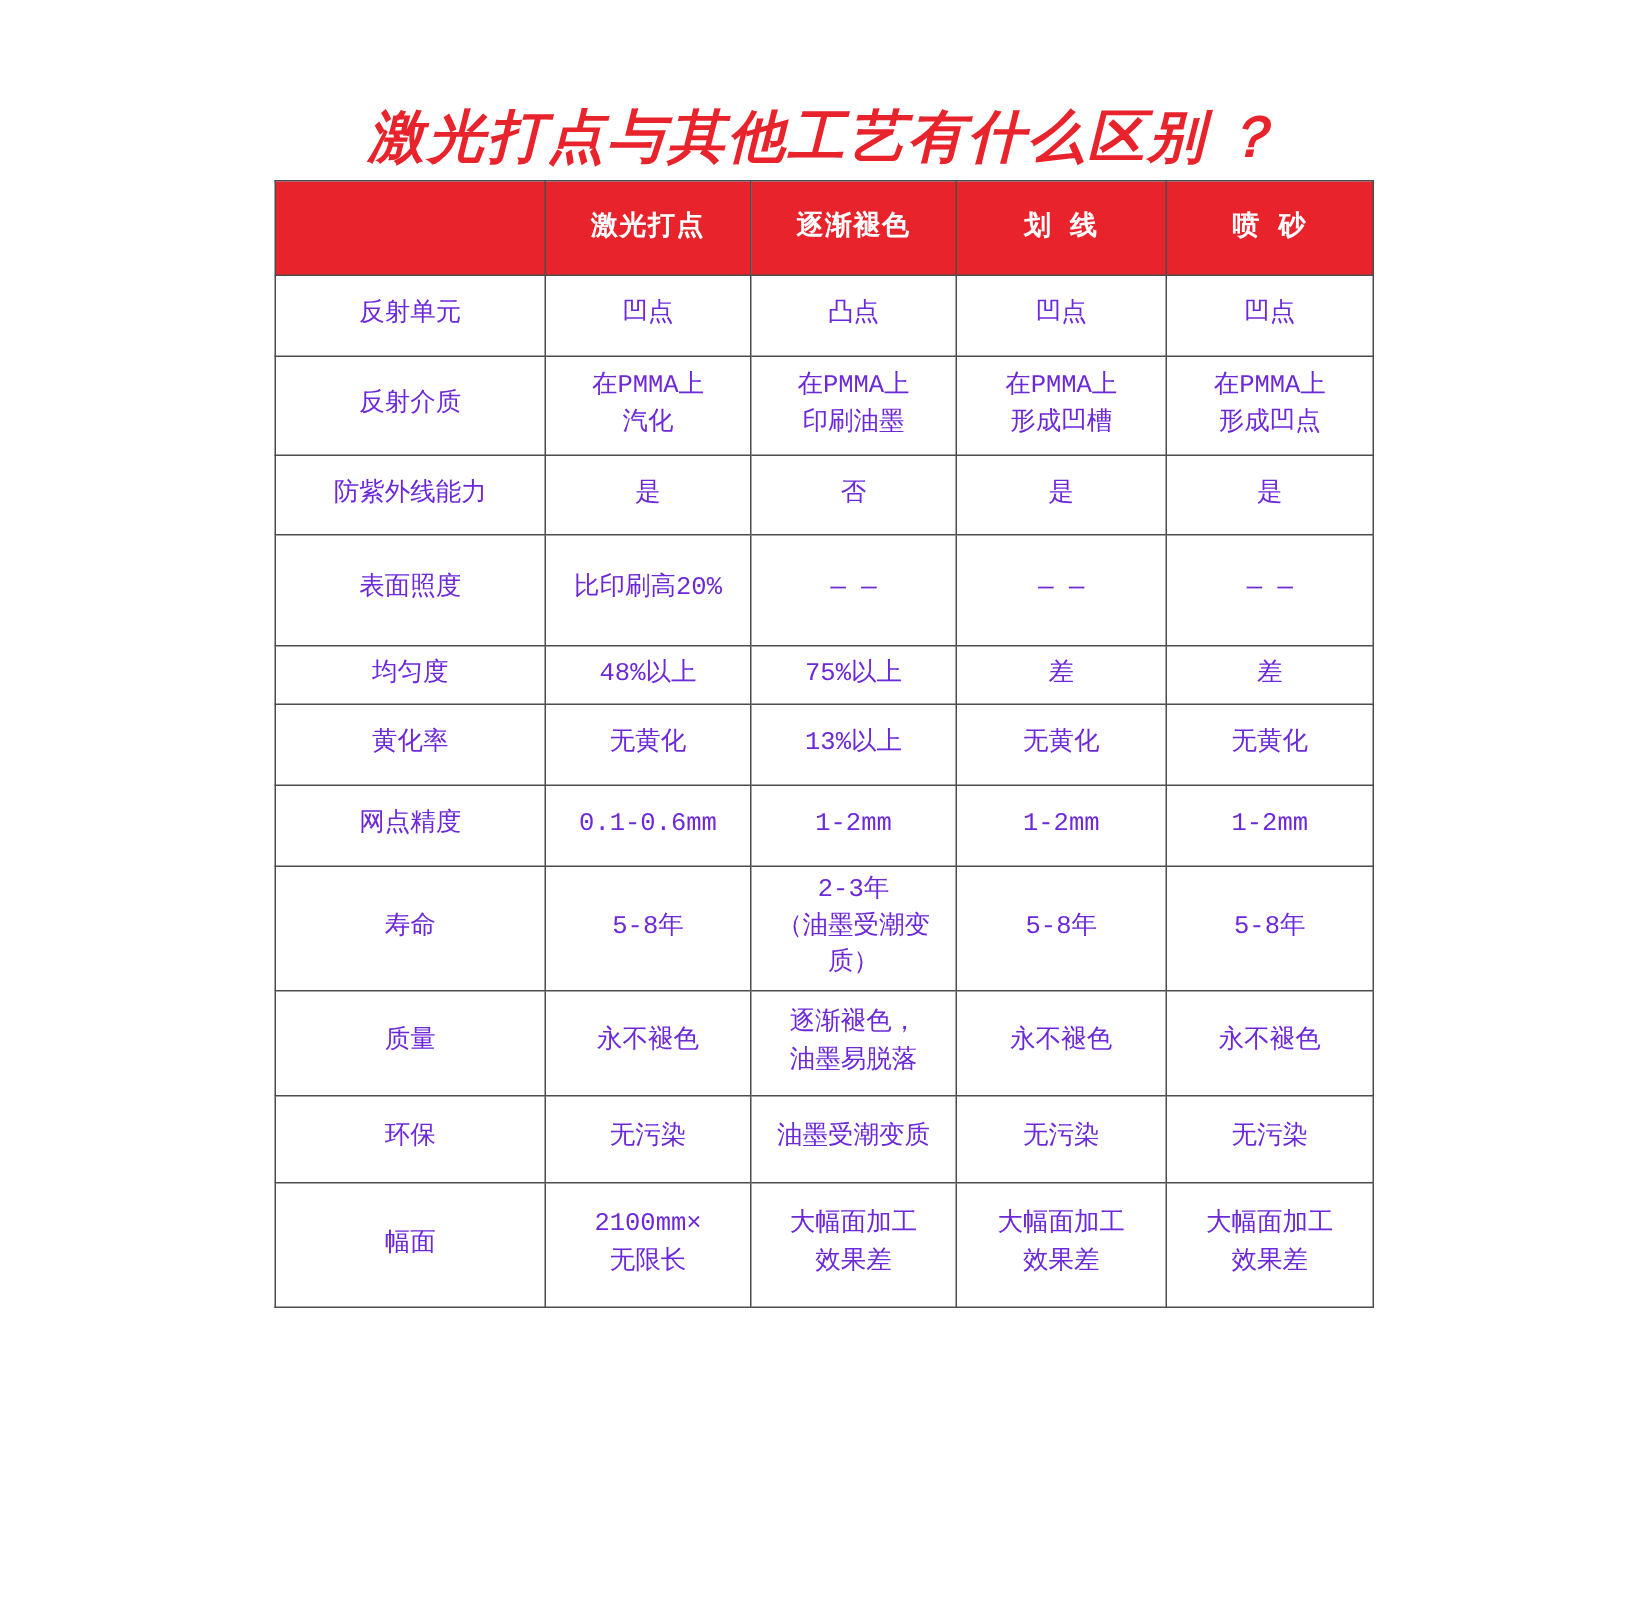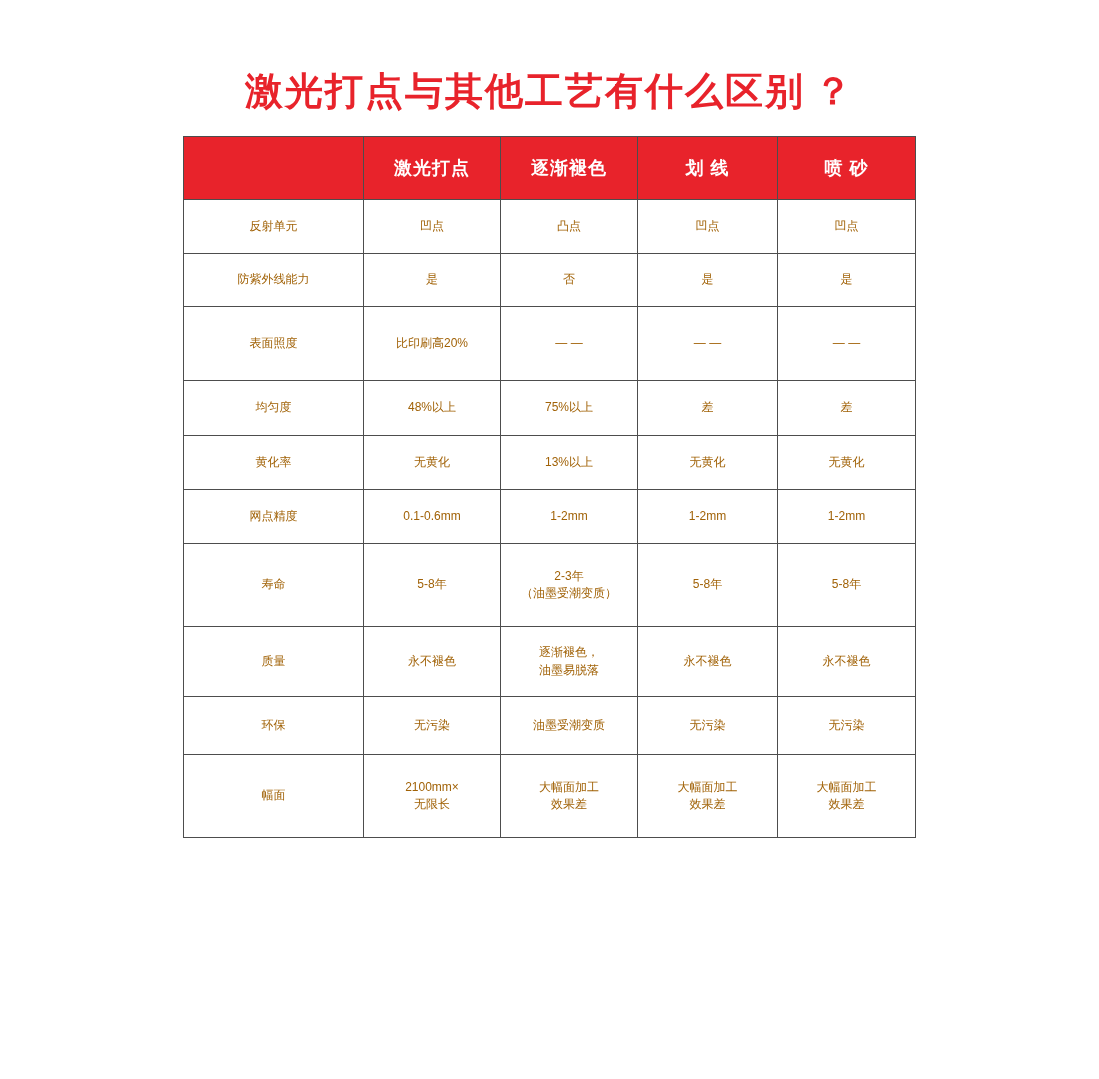--- a/index.html
+++ b/index.html
@@ -18,64 +18,66 @@
     position: absolute;
     left: 0;
     top: 66px;
     width: 1099px;
     text-align: center;
     color: #e8232b;
     font-size: 38px;
     font-weight: bold;
     letter-spacing: 2px;
     white-space: nowrap;
+    font-style: italic;
   }
   .title .qmark {
     margin-left: 9px;
     font-weight: 600;
   }
   table.compare {
     position: absolute;
     left: 183px;
-    top: 136px;
+    top: 120px;
     width: 732px;
     border-collapse: collapse;
     table-layout: fixed;
+    font-family: Liberation Mono, monospace;
   }
   table.compare th,
   table.compare td {
     border: 1px solid #4d4d4d;
     text-align: center;
     vertical-align: middle;
     padding: 0 2px;
     white-space: pre-line;
     line-height: 1.45;
   }
   table.compare th {
     background: #e8232b;
     color: #ffffff;
     font-size: 18px;
     font-weight: bold;
     letter-spacing: 1px;
   }
   table.compare td {
-    color: #a16207;
-    font-size: 12px;
+    color: #6d28d9;
+    font-size: 17px;
     background: #ffffff;
   }
   td.small-note {
     font-size: 15px;
   }
   
   tr.hrow  { height: 63px; }
   tr.r1    { height: 54px; }
   tr.r2    { height: 66px; }
   tr.r3    { height: 53px; }
   tr.r4    { height: 74px; }
-  tr.r5    { height: 55px; }
+  tr.r5    { height: 39px; }
   tr.r6    { height: 54px; }
   tr.r7    { height: 54px; }
   tr.r8    { height: 54px; }
   tr.r9    { height: 83px; }
   tr.r10   { height: 70px; }
   tr.r11   { height: 58px; }
   tr.r12   { height: 83px; }
 </style>
 </head>
 <body>
@@ -101,20 +103,31 @@
       <th>喷 砂</th>
     </tr>
   </thead>
   <tbody>
     <tr class="r1">
       <td>反射单元</td>
       <td>凹点</td>
       <td>凸点</td>
       <td>凹点</td>
       <td>凹点</td>
+    </tr>
+    <tr class="r2">
+      <td>反射介质</td>
+      <td>在PMMA上
+汽化</td>
+      <td>在PMMA上
+印刷油墨</td>
+      <td>在PMMA上
+形成凹槽</td>
+      <td>在PMMA上
+形成凹点</td>
     </tr>
     <tr class="r3">
       <td>防紫外线能力</td>
       <td>是</td>
       <td>否</td>
       <td>是</td>
       <td>是</td>
     </tr>
     <tr class="r4">
       <td>表面照度</td>

